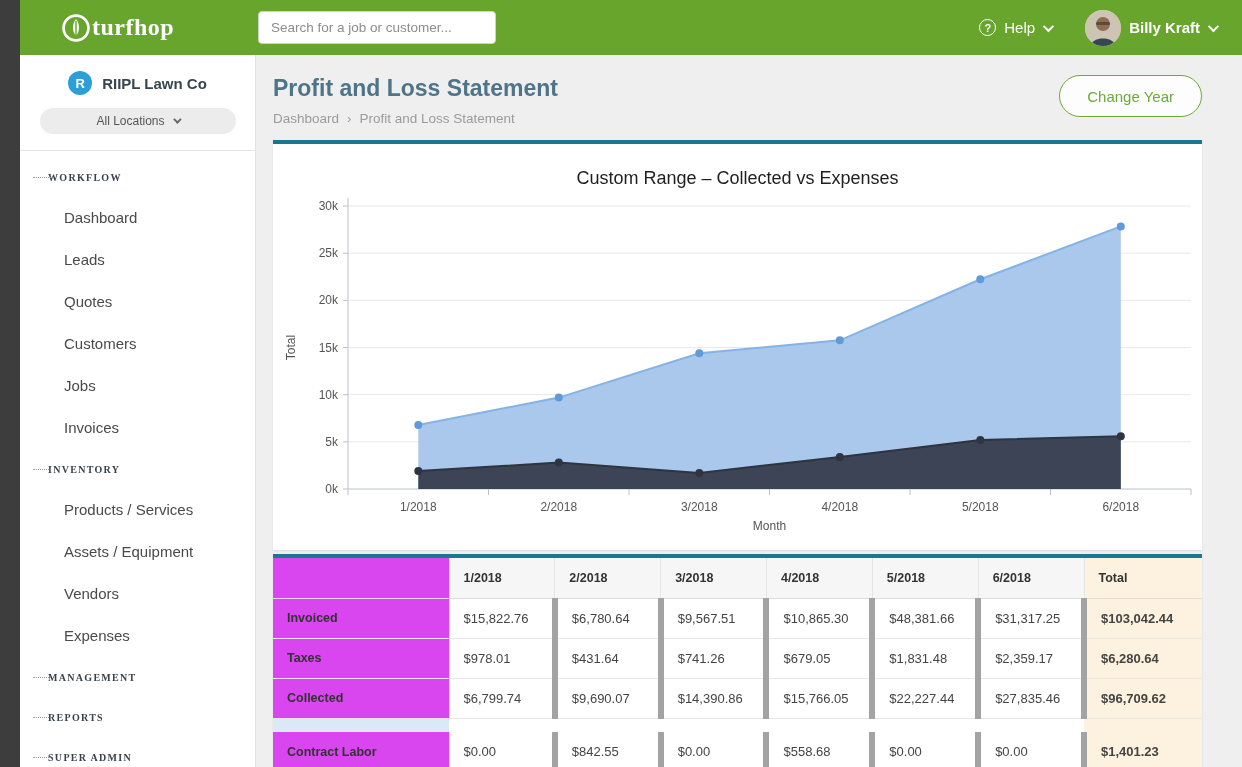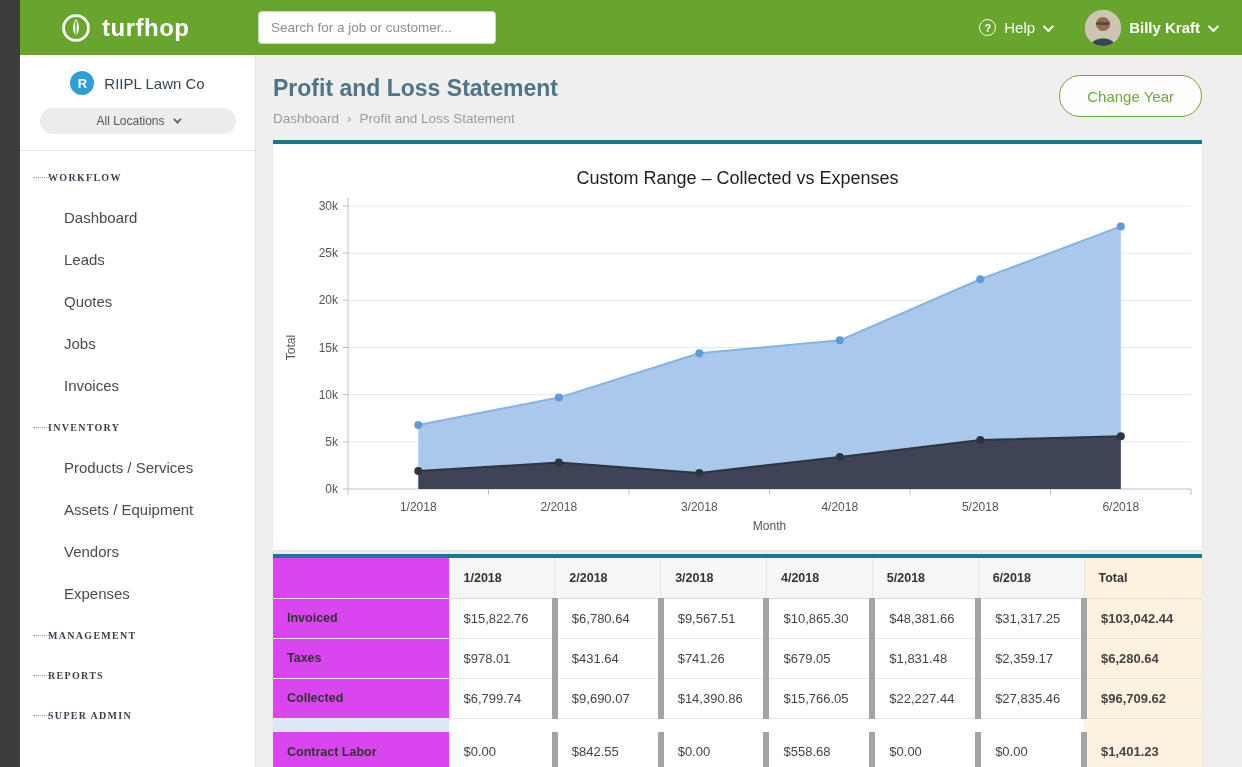--- a/index.html
+++ b/index.html
@@ -5,21 +5,21 @@
   * { box-sizing: border-box; margin: 0; padding: 0; }
   html,body { width:1242px; height:767px; overflow:hidden; background:#3d3d3d;
               font-family:"Liberation Sans", sans-serif; }
   .edge { position:absolute; left:0; top:0; width:20px; height:767px; background:#3d3d3d; }
   .app { position:absolute; left:20px; top:0; width:1222px; height:767px;
          display:flex; flex-direction:column; background:#efeff0; }
 
   
   .topbar { height:55px; flex:0 0 55px; background:#67a52d; display:flex; align-items:center;
             padding:0 26px 0 40px; color:#fff; }
-  .logo { width:198px; display:flex; align-items:center; gap:10px; cursor:pointer; }
+  .logo { width:198px; display:flex; align-items:center; gap:0; cursor:pointer;font-family:Liberation Serif, serif; }
   .logo-text { font-size:24px; font-weight:700; letter-spacing:.5px; }
   .search { width:238px; height:33px; border:1px solid #cfd6c6; border-radius:4px;
             padding:8px 12px; font-size:13.5px; color:#444; outline:none; background:#fff; }
   .search::placeholder { color:#8d8d8d; }
   .top-spacer { flex:1; }
   .help, .user { display:flex; align-items:center; gap:8px; cursor:pointer; font-size:15px; }
   .help { margin-right:34px; }
   .qicon { width:17px; height:17px; border:1.5px solid #fff; border-radius:50%;
            font-size:11px; font-weight:700; display:flex; align-items:center; justify-content:center; }
   .chev { width:8px; height:8px; border-right:2px solid #fff; border-bottom:2px solid #fff;
@@ -30,21 +30,21 @@
 
   
   .body-row { flex:1; display:flex; min-height:0; }
 
   
   .sidebar { width:236px; flex:0 0 236px; background:#fff; border-right:1px solid #e2e2e2;
              padding-top:16px; overflow:hidden; }
   .company { display:flex; align-items:center; justify-content:center; gap:10px; cursor:pointer; }
   .company-badge { width:24px; height:24px; border-radius:50%; background:#2d9fd8; color:#fff;
                    font-size:13px; font-weight:700; display:flex; align-items:center; justify-content:center; }
-  .company-name { font-size:15px; font-weight:400; color:#37474f; }
+  .company-name { font-size:15px; font-weight:700; color:#37474f; }
   .locations { width:196px; height:26px; margin:13px auto 0; background:#ececec; border-radius:13px;
                display:flex; align-items:center; justify-content:center; gap:8px;
                font-size:12px; color:#555; cursor:pointer; }
   .sidebar-divider { margin-top:16px; border-bottom:1px solid #e4e4e4; }
   nav { padding-top:6px; }
   .nav-section { position:relative; height:40px; display:flex; align-items:center;
                  padding-left:28px; font-size:10px; font-weight:700; letter-spacing:1.3px;
                  color:#39424c; text-transform:uppercase;font-family:Liberation Serif, serif; }
   .nav-section::before { content:""; position:absolute; left:13px; top:50%; width:18px;
                          border-top:1px dotted #9a9a9a; }
@@ -131,20 +131,21 @@
       <div class="locations">
         <span>All Locations</span>
         <span class="chev dark"></span>
       </div>
       <div class="sidebar-divider"></div>
       <nav id="nav">
           <div class="nav-section">WORKFLOW</div>
           <div class="nav-item">Dashboard</div>
           <div class="nav-item">Leads</div>
           <div class="nav-item">Quotes</div>
+          <div class="nav-item">Customers</div>
           <div class="nav-item">Jobs</div>
           <div class="nav-item">Invoices</div>
           <div class="nav-section">INVENTORY</div>
           <div class="nav-item">Products / Services</div>
           <div class="nav-item">Assets / Equipment</div>
           <div class="nav-item">Vendors</div>
           <div class="nav-item">Expenses</div>
           <div class="nav-section">MANAGEMENT</div>
           <div class="nav-section">REPORTS</div>
           <div class="nav-section">SUPER ADMIN</div>

